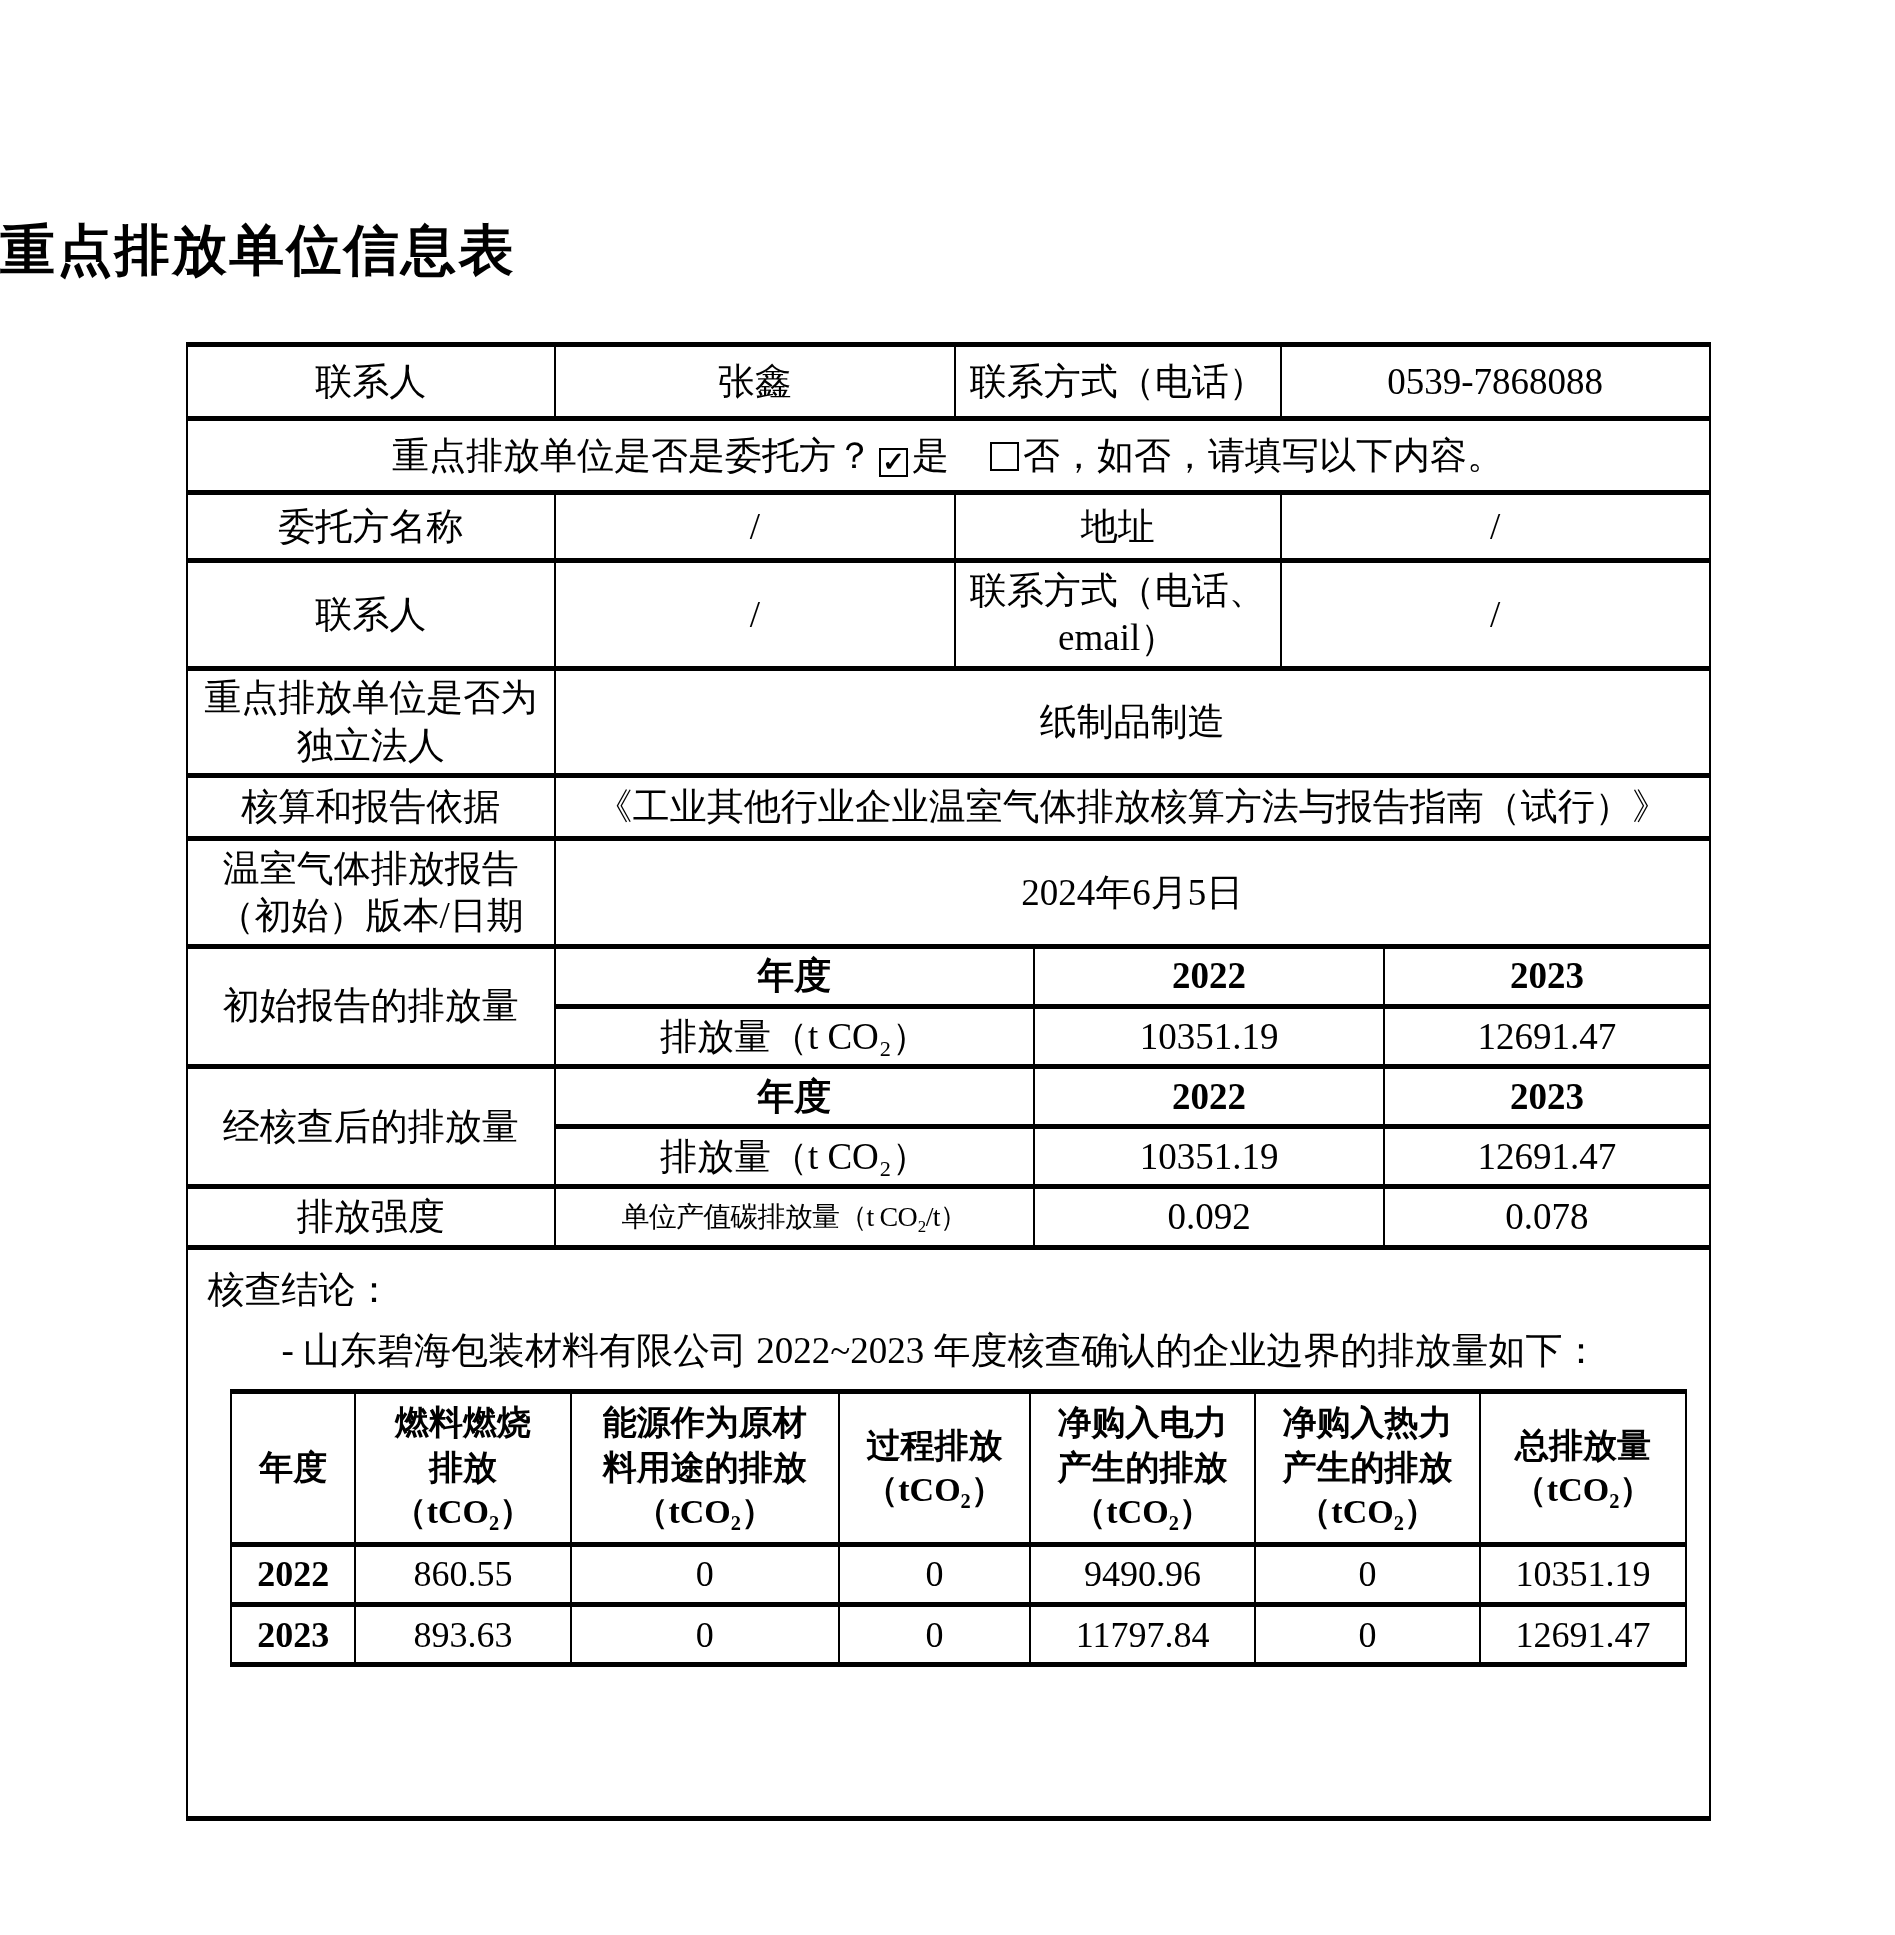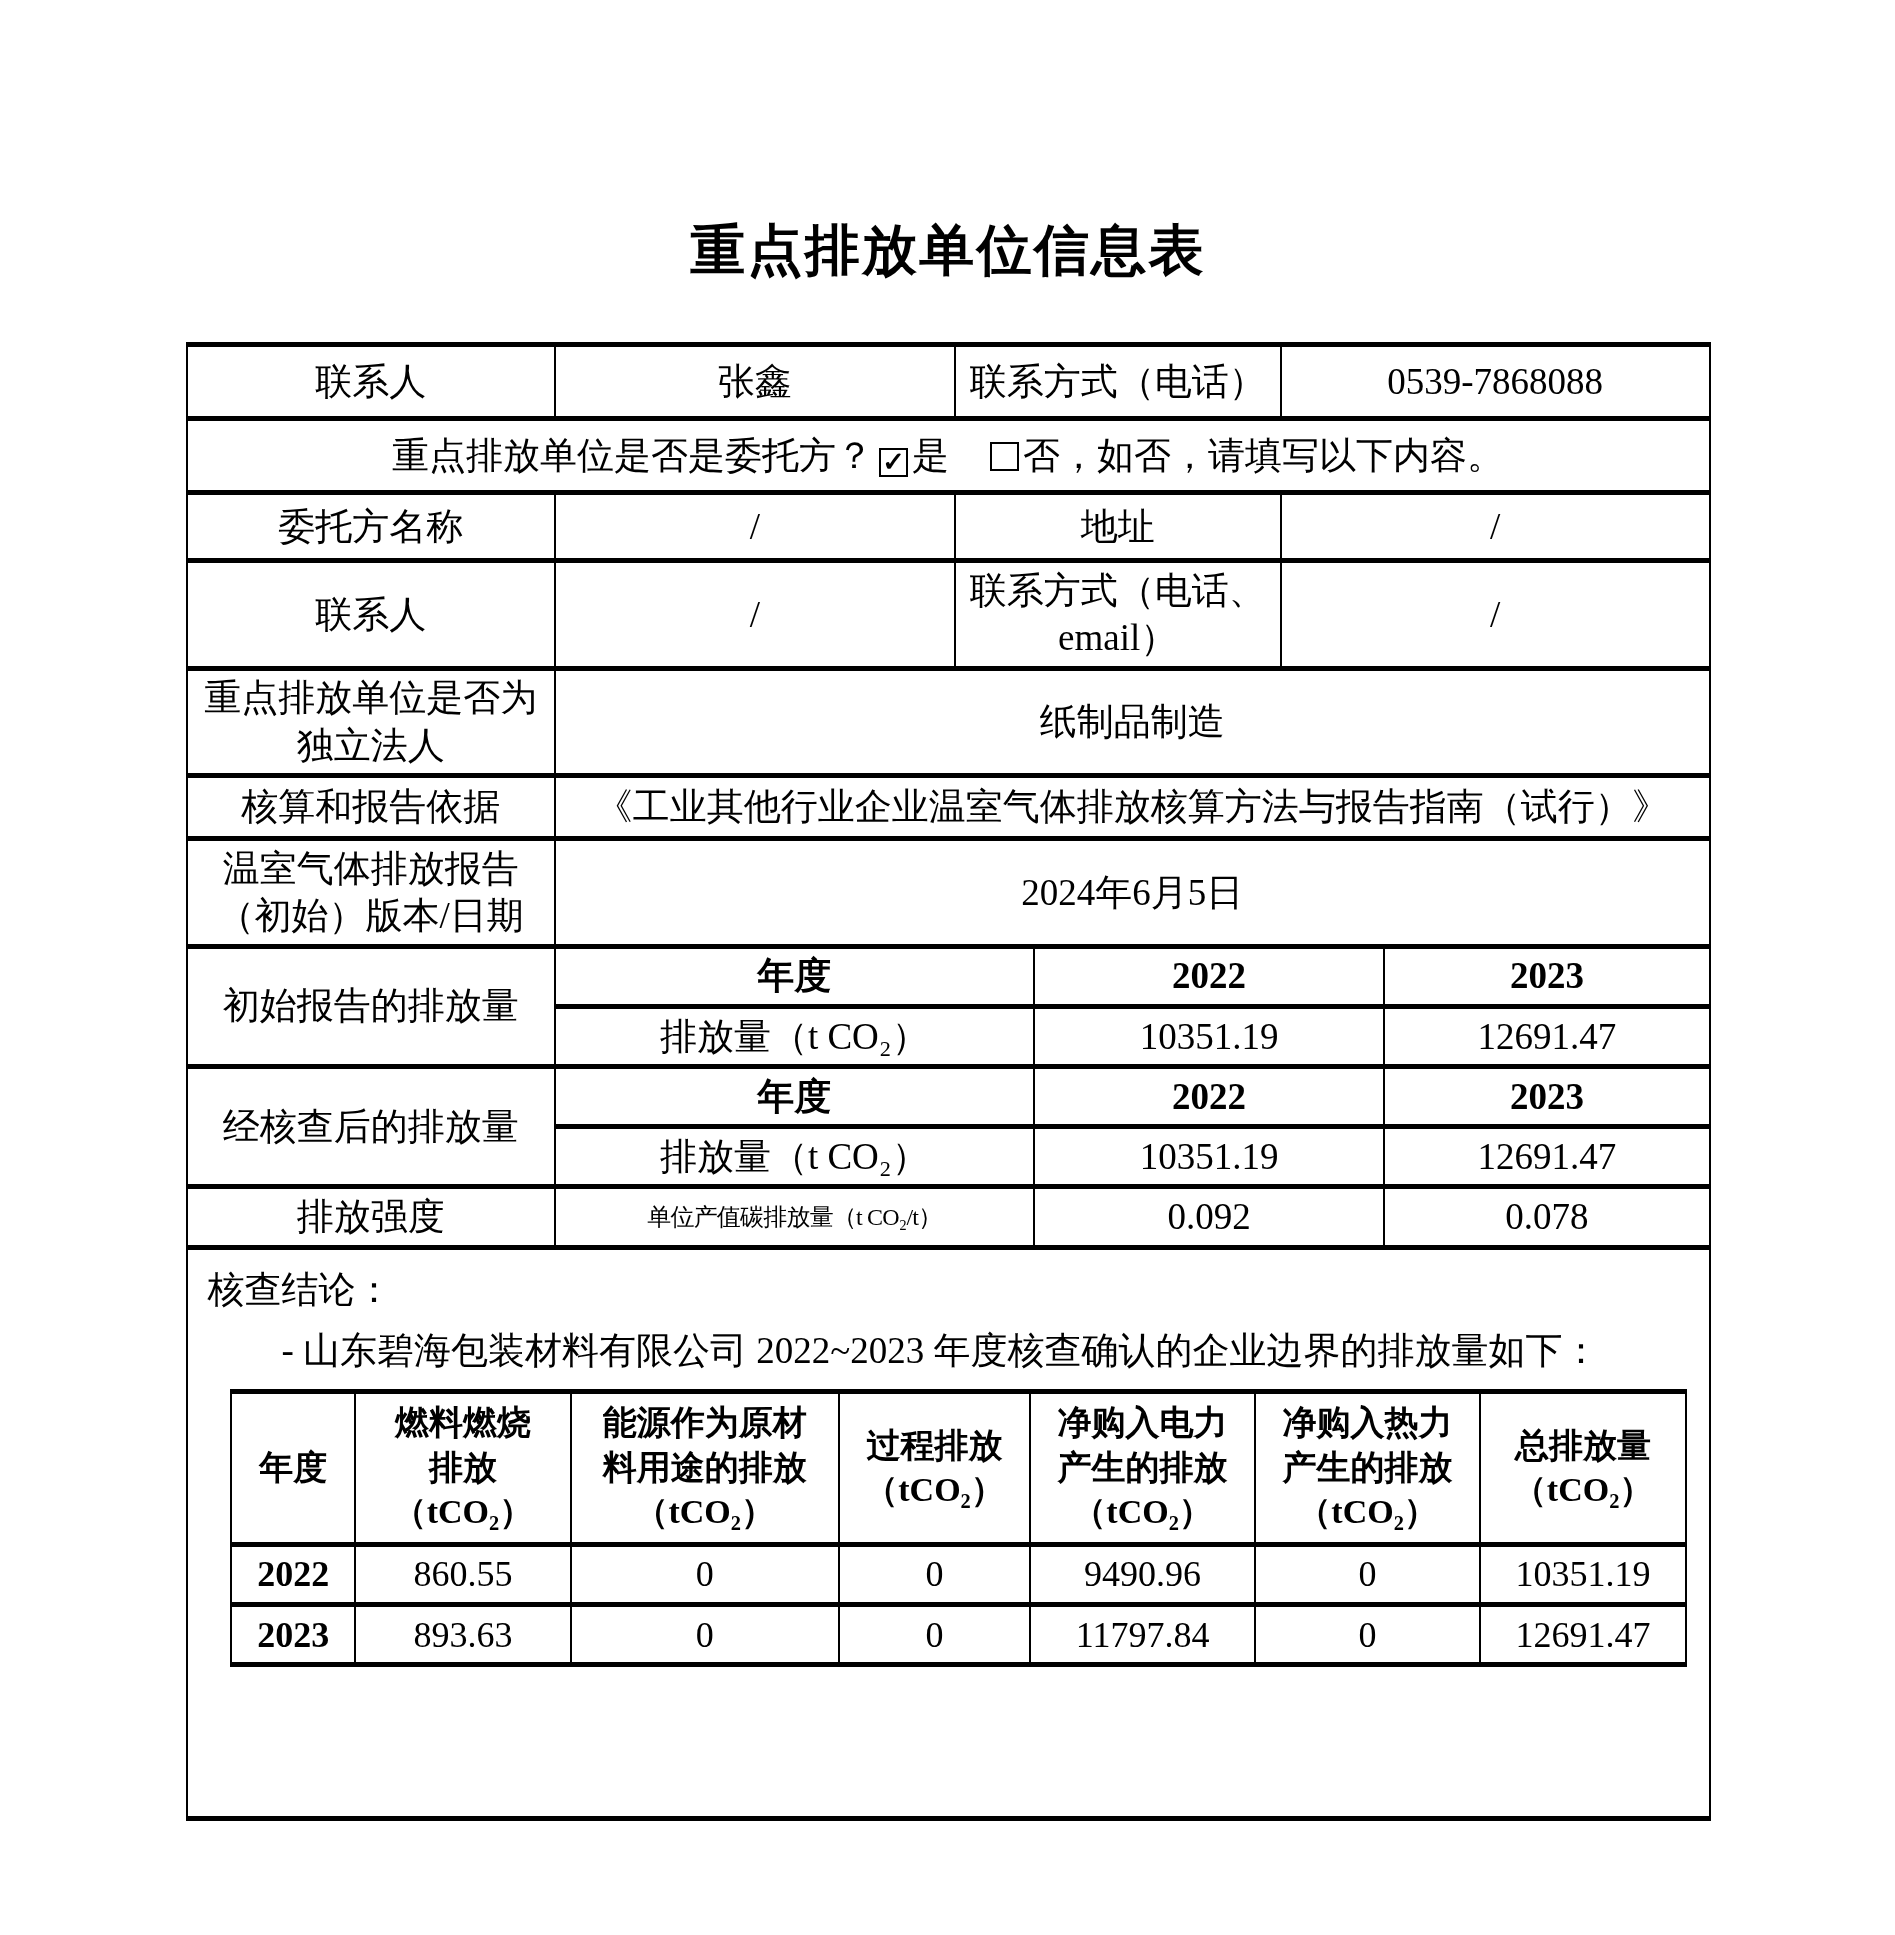--- a/index.html
+++ b/index.html
@@ -1,21 +1,21 @@
 <!DOCTYPE html>
 <html style="font-size:6.2px"><head>
 <meta charset="utf-8">
 <style>
   * { margin:0; padding:0; box-sizing:border-box; }
   html, body { width:1896px; height:2685px; background:#ffffff; }
   body { font-family:"Liberation Serif","DejaVu Serif",serif; color:#000; }
 
   .page-title {
     margin-top:223px;
-    text-align:center;
+    text-align:left;
     font-size:55px;
     font-weight:bold;
     line-height:1;
     letter-spacing:2.3px;
   }
 
   .sheet { width:1525px; margin:64px auto 0 auto; }
 
   table { width:100%; border-collapse:collapse; table-layout:fixed; }
   .sheet > table + table { margin-top:-5px; }
@@ -25,21 +25,21 @@
     text-align:center;
     vertical-align:middle;
     font-size:37px;
     line-height:1.28;
     padding:3.9px 9.3px;
     word-break:break-all;
   }
   tr { border-top:5px solid #000; border-bottom:5px solid #000; }
 
   .bold { font-weight:bold; }
-  .tight { font-size:24px; letter-spacing:-0.8px; white-space:nowrap; padding:2.3px 3.1px; }
+  .tight { font-size:28px; letter-spacing:-0.8px; white-space:nowrap; padding:2.3px 3.1px; }
 
   
   .cb {
     display:inline-block; width:29px; height:29px;
     border:2.7px solid #000;
     vertical-align:-3.1px;
     margin:0 3.9px 0 6.2px;
     text-align:center; line-height:24px;
     font-size:27px; font-weight:bold;
   }

